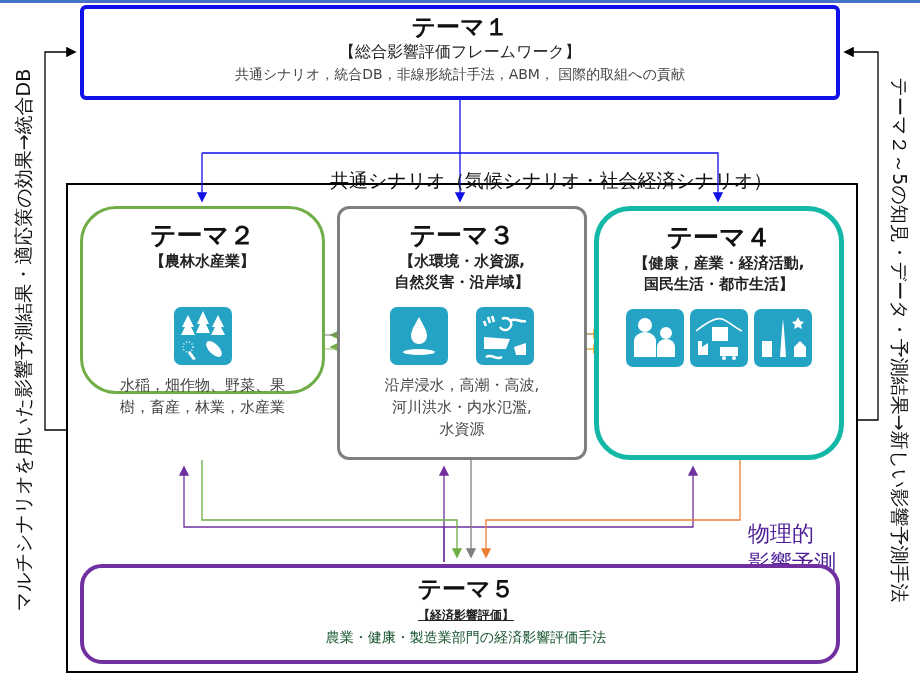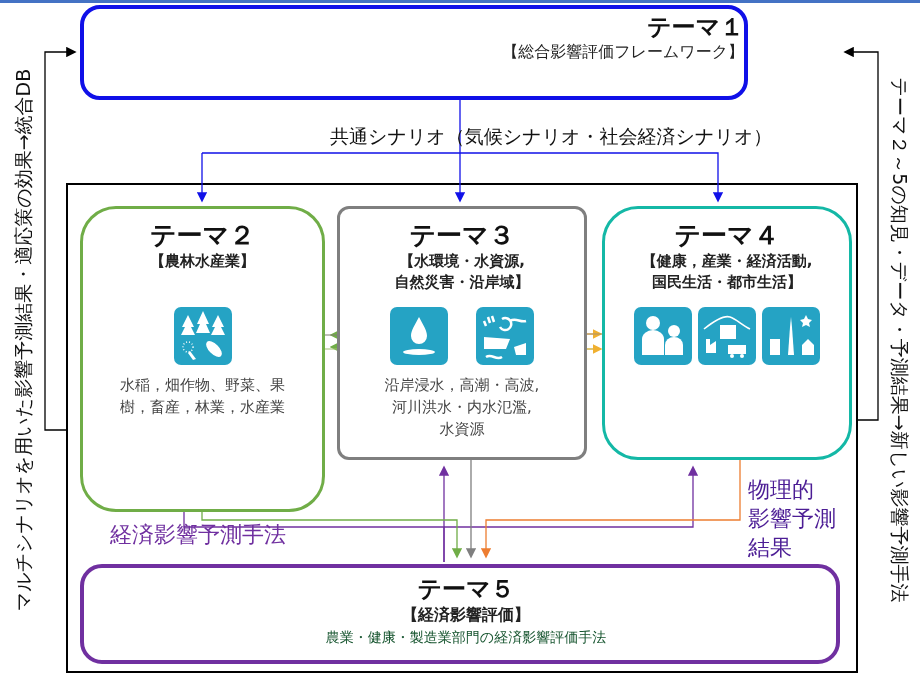--- a/index.html
+++ b/index.html
@@ -1,40 +1,40 @@
 <!DOCTYPE html>
 <html><head>
 <meta charset="utf-8">
 <style>
   html, body { margin: 0; padding: 0; }
   body { width: 920px; height: 680px; background: #ffffff; position: relative; overflow: hidden;
          font-family: "DejaVu Sans", "Liberation Sans", sans-serif; color: #222; }
   .topbar { position: absolute; left: 0; top: 0; width: 920px; height: 3px; background: #4472c4; }
   svg.lines { position: absolute; left: 0; top: 0; width: 920px; height: 680px; }
   .box { position: absolute; box-sizing: border-box; background: #fff; text-align: center; }
-  .t1 { left: 80px; top: 5px; width: 668px; height: 95px; border: 4px solid #1010e8; border-radius: 20px; text-align: right; }
-  .t2 { left: 80px; top: 206px; width: 245px; height: 306px; border: 3px solid #70ad47; border-radius: 36px; }
+  .t1 { left: 80px; top: 5px; width: 760px; height: 95px; border: 4px solid #1010e8; border-radius: 6px; }
+  .t2 { left: 80px; top: 206px; width: 245px; height: 188px; border: 3px solid #70ad47; border-radius: 36px; }
   .t3 { left: 337px; top: 206px; width: 250px; height: 254px; border: 3px solid #7f7f7f; border-radius: 12px; }
-  .t4 { left: 594px; top: 206px; width: 250px; height: 254px; border: 3px solid #14b8a6; border-radius: 36px; margin-left: 8px; }
+  .t4 { left: 594px; top: 206px; width: 250px; height: 254px; border: 5px solid #14b8a6; border-radius: 36px; }
   .t5 { left: 80px; top: 564px; width: 760px; height: 100px; border: 4px solid #7030a0; border-radius: 22px; padding-left: 12px; }
   .outer { position: absolute; left: 66px; top: 183px; width: 792px; height: 490px; border: 2px solid #000; box-sizing: border-box; }
   .title { font-weight: bold; color: #111; }
   .t1 .title { font-size: 24px; margin-top: 4px; line-height: 28px; }
   .t1 .sub { font-size: 16px; font-weight: normal; line-height: 22px; }
   .t1 .desc { font-size: 14px; color: #444; line-height: 22px; }
   .theme .title { font-size: 26px; margin-top: 10px; line-height: 32px; }
   .theme .sub { font-size: 15px; font-weight: bold; line-height: 21px; white-space: pre-line; }
   .theme .desc { font-size: 15px; color: #444; line-height: 22px; white-space: pre-line; position: absolute; left: 0; right: 0; }
   .t5 .title { font-size: 24px; margin-top: 6px; line-height: 30px; }
-  .t5 .sub { font-size: 16px; font-weight: bold; line-height: 22px; }
+  .t5 .sub { font-size: 12px; font-weight: bold; line-height: 22px; text-decoration: underline; }
   .t5 .desc { font-size: 14px; color: #14532d; line-height: 22px; }
   .icons { position: absolute; left: 0; right: 0; display: flex; justify-content: center; gap: 8px; }
   .icon { width: 58px; height: 58px; border-radius: 7px; background: #25a3c4; display: inline-block; }
   .icon svg { width: 58px; height: 58px; display: block; }
-  .label { position: absolute; font-size: 19px; white-space: nowrap; }
+  .label { position: absolute; font-size: 19px; white-space: nowrap; margin-top: 44px; }
   .lbl-scenario { left: 330px; top: 124px; color: #111; }
   .lbl-econ { left: 110px; top: 520px; color: #7030a0; font-size: 22px; }
   .lbl-phys { left: 748px; top: 475px; color: #4c1d95; font-size: 22px; line-height: 29px; white-space: pre-line; }
   .vtext { position: absolute; font-size: 19px; white-space: nowrap; color: #111; }
   .vleft { left: 24px; top: 340px; transform: translate(-50%, -50%) rotate(-90deg); }
   .vright { left: 899px; top: 340px; transform: translate(-50%, -50%) rotate(90deg); }
 </style>
 </head>
 <body>
 
@@ -104,20 +104,21 @@
   <g>
     <polyline points="202,460 202,520 457,520 457,556" fill="none" stroke="#70ad47" stroke-width="1.3" marker-end="url(#aGreen)"></polyline>
     <line x1="471" y1="460" x2="471" y2="556" stroke="#7f7f7f" stroke-width="1.3" marker-end="url(#aG2)"></line>
     <polyline points="740,460 740,520 486,520 486,556" fill="none" stroke="#ed7d31" stroke-width="1.3" marker-end="url(#aOrange)"></polyline>
   </g>
 </svg>
 
 <div class="box t1">
   <div class="title">テーマ１</div>
   <div class="sub">【総合影響評価フレームワーク】</div>
+  <div class="desc">共通シナリオ，統合DB，非線形統計手法，ABM， 国際的取組への貢献</div>
 </div>
 
 <div class="label lbl-scenario">共通シナリオ（気候シナリオ・社会経済シナリオ）</div>
 
 <div class="box theme t2">
   <div class="title">テーマ２</div>
   <div class="sub">【農林水産業】</div>
   <div class="icons" style="top:98px;">
     <span class="icon">
       <svg viewBox="0 0 58 58">

